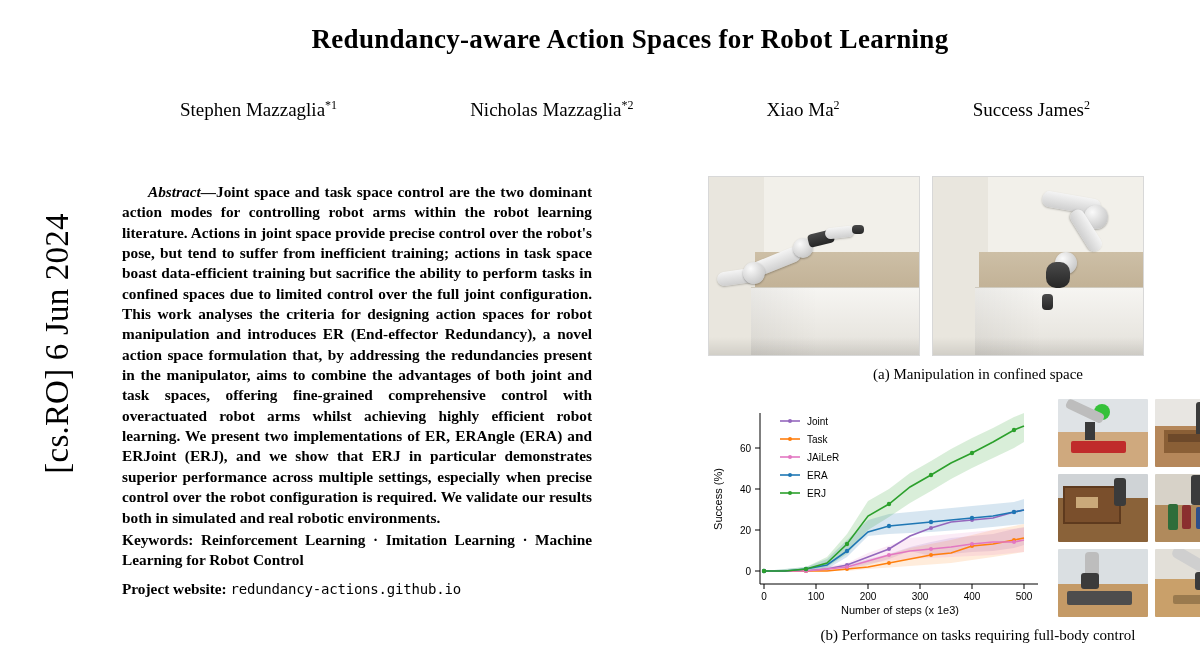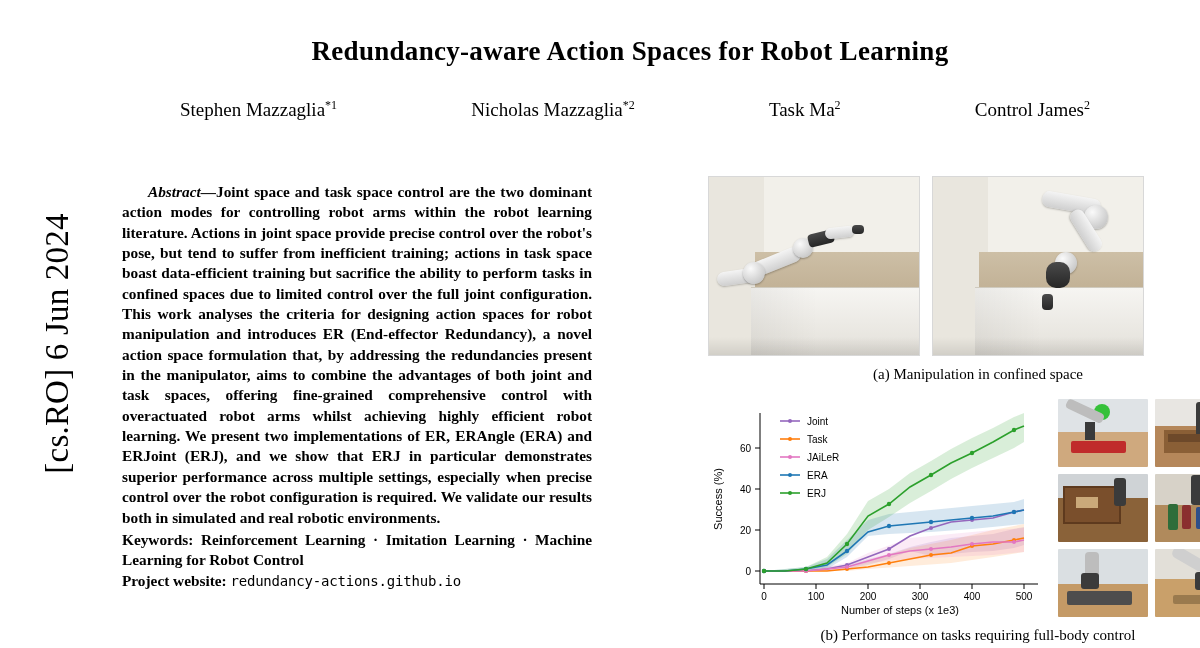--- a/index.html
+++ b/index.html
@@ -36,21 +36,21 @@
     position: absolute;
     left: 60px;
     top: 0;
     width: 1140px;
     height: 648px;
   }
 
   .title {
     position: absolute;
     left: 60px;
-    top: 36px;
+    top: 24px;
     width: 1020px;
     text-align: center;
     font-size: 27px;
     font-weight: bold;
     letter-spacing: 0.3px;
   }
 
   .authors {
     position: absolute;
     left: 60px;
@@ -87,21 +87,21 @@
     font-weight: bold;
     margin-top: 48px;
   }
   .keywords {
     margin-top: 2px;
     text-align: justify;
   }
   .kw-label { font-weight: bold; }
   .kw-body { font-weight: bold; }
   .website {
-    margin-top: 0;
+    margin-top: 8px;
   }
   .web-label { font-weight: bold; }
   .web-url {
     font-family: "DejaVu Sans Mono", monospace;
     font-size: 14px;
     letter-spacing: -0.2px;
   }
 
   
   .right-col {
@@ -210,22 +210,22 @@
 
 <div class="arxiv-stamp">[cs.RO]  6 Jun 2024</div>
 
 <div class="page">
 
   <div class="title">Redundancy-aware Action Spaces for Robot Learning</div>
 
   <div class="authors">
     <span class="author"><span>Stephen Mazzaglia</span><sup>*1</sup></span>
     <span class="author"><span>Nicholas Mazzaglia</span><sup>*2</sup></span>
-    <span class="author"><span>Task Ma</span><sup>2</sup></span>
-    <span class="author"><span>Control James</span><sup>2</sup></span>
+    <span class="author"><span>Xiao Ma</span><sup>2</sup></span>
+    <span class="author"><span>Success James</span><sup>2</sup></span>
   </div>
 
   <div class="left-col">
     <p class="abstract-p"><span class="abstract-label">Abstract—</span><span>Joint space and task space control are the two dominant action modes for controlling robot arms within the robot learning literature. Actions in joint space provide precise control over the robot's pose, but tend to suffer from inefficient training; actions in task space boast data-efficient training but sacrifice the ability to perform tasks in confined spaces due to limited control over the full joint configuration. This work analyses the criteria for designing action spaces for robot manipulation and introduces ER (End-effector Redundancy), a novel action space formulation that, by addressing the redundancies present in the manipulator, aims to combine the advantages of both joint and task spaces, offering fine-grained comprehensive control with overactuated robot arms whilst achieving highly efficient robot learning. We present two implementations of ER, ERAngle (ERA) and ERJoint (ERJ), and we show that ERJ in particular demonstrates superior performance across multiple settings, especially when precise control over the robot configuration is required. We validate our results both in simulated and real robotic environments.</span></p>
     <div class="keywords">
       <span class="kw-label">Keywords:</span>
       <span class="kw-body">Reinforcement Learning · Imitation Learning · Machine Learning for Robot Control</span>
     </div>
     <div class="website">
       <span class="web-label">Project website:</span>

